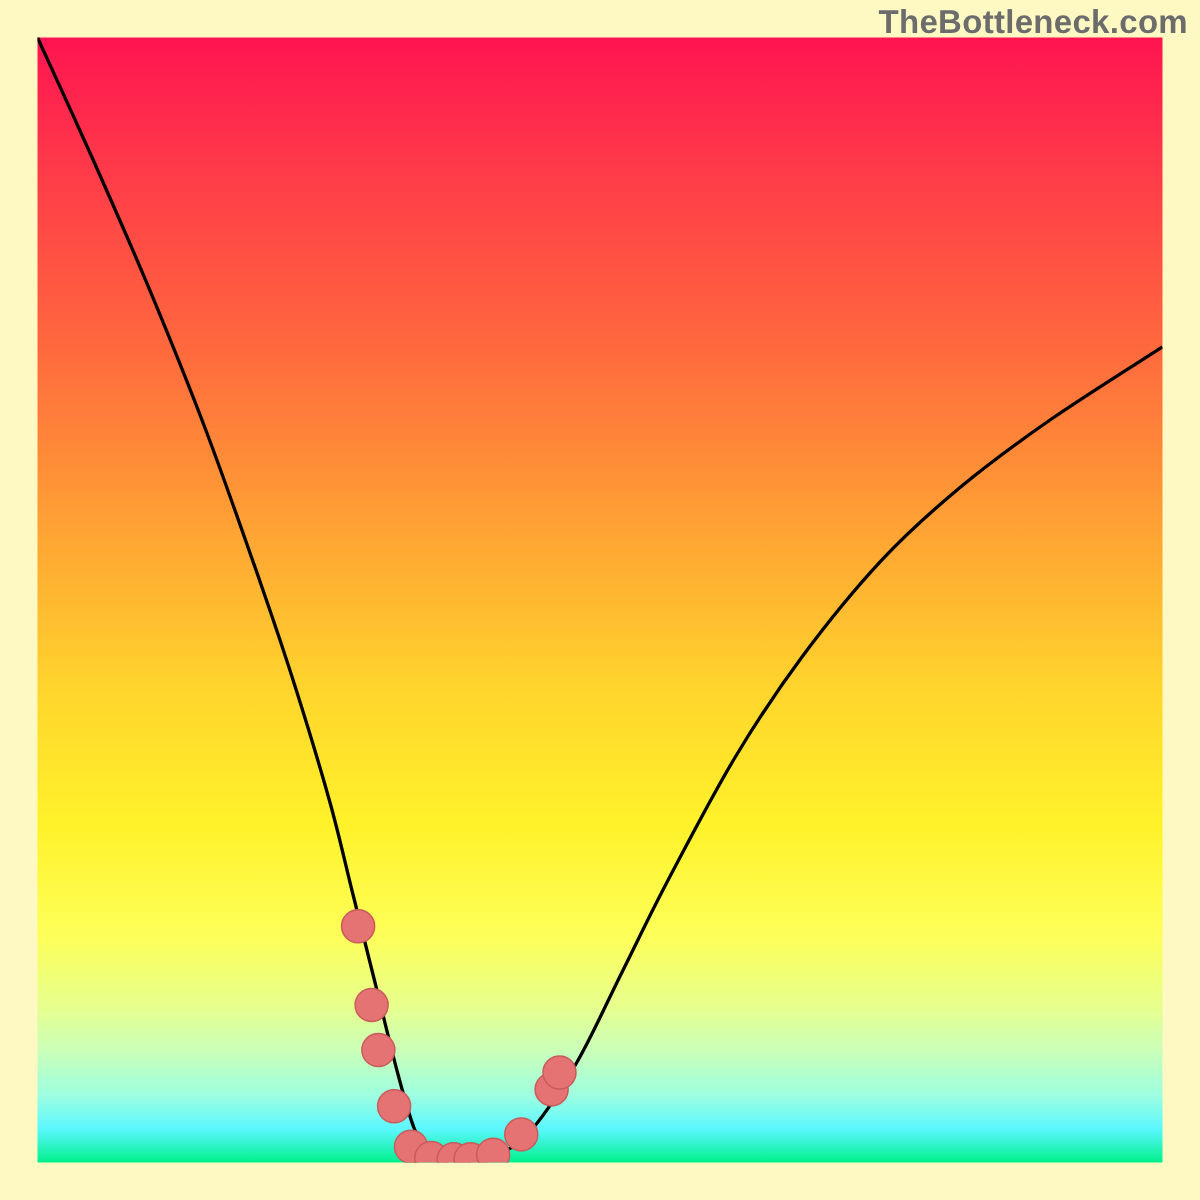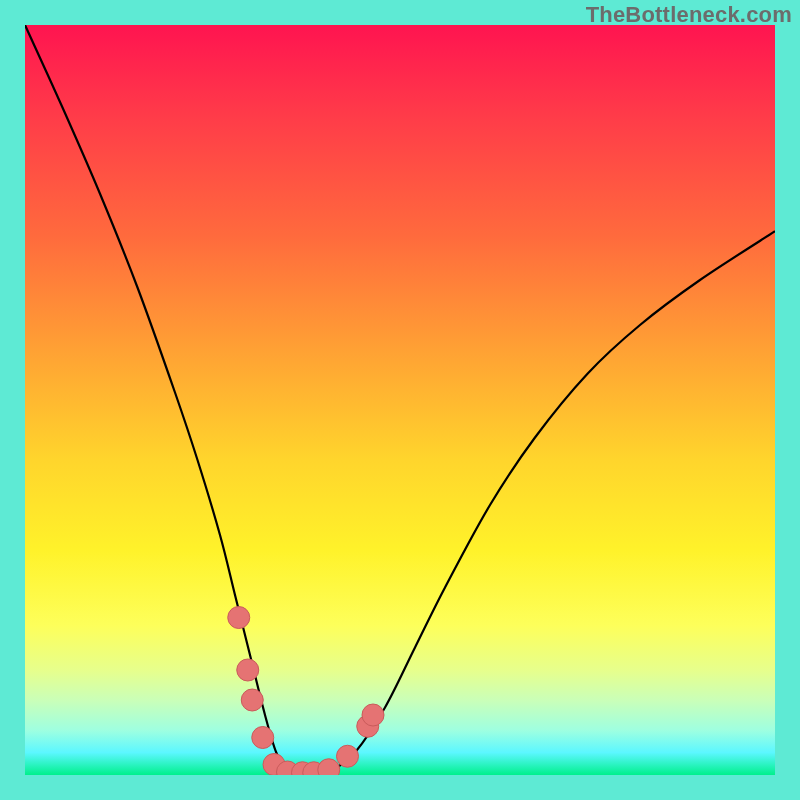--- a/index.html
+++ b/index.html
@@ -9,21 +9,21 @@
     height: 800px;
     background: #000;
     overflow: hidden;
   }
   .frame {
     position: absolute;
     left: 0;
     top: 0;
     width: 800px;
     height: 800px;
-    background: #5eead4;
+    background: #fef9c3;
   }
   .plot-area {
     position: absolute;
     left: 25px;
     top: 25px;
     width: 750px;
     height: 750px;
     background: linear-gradient(
       to bottom,
       #ff1450 0%,

